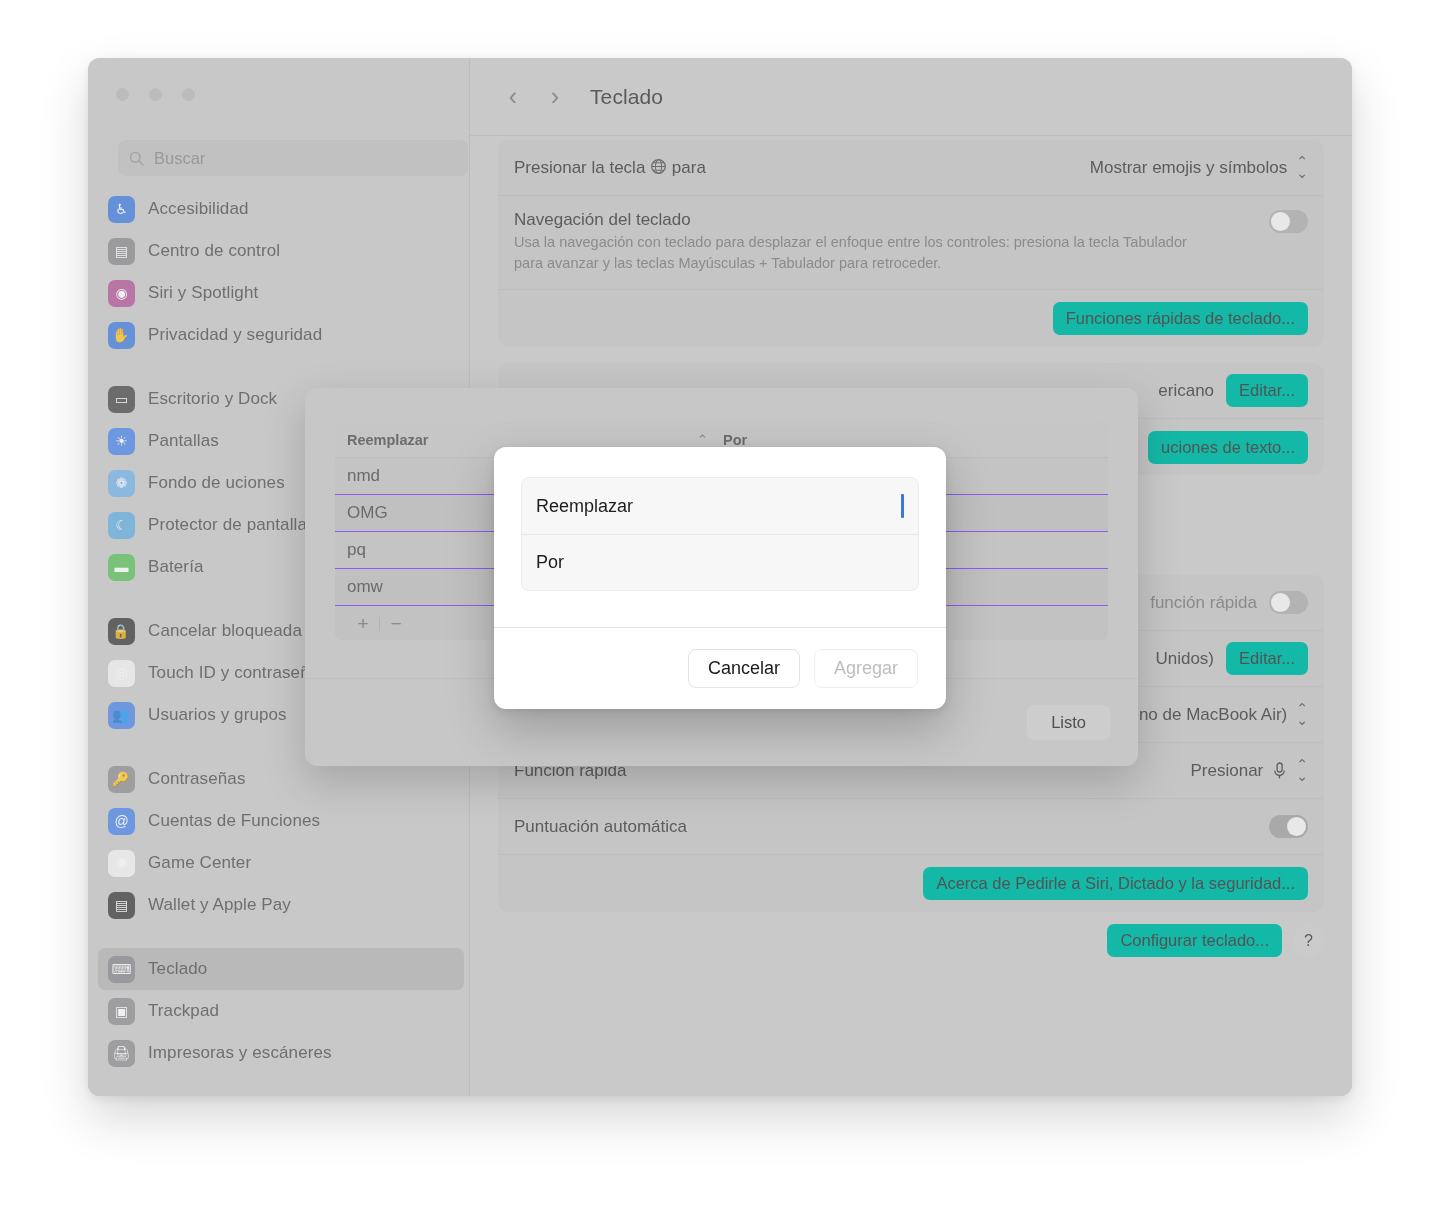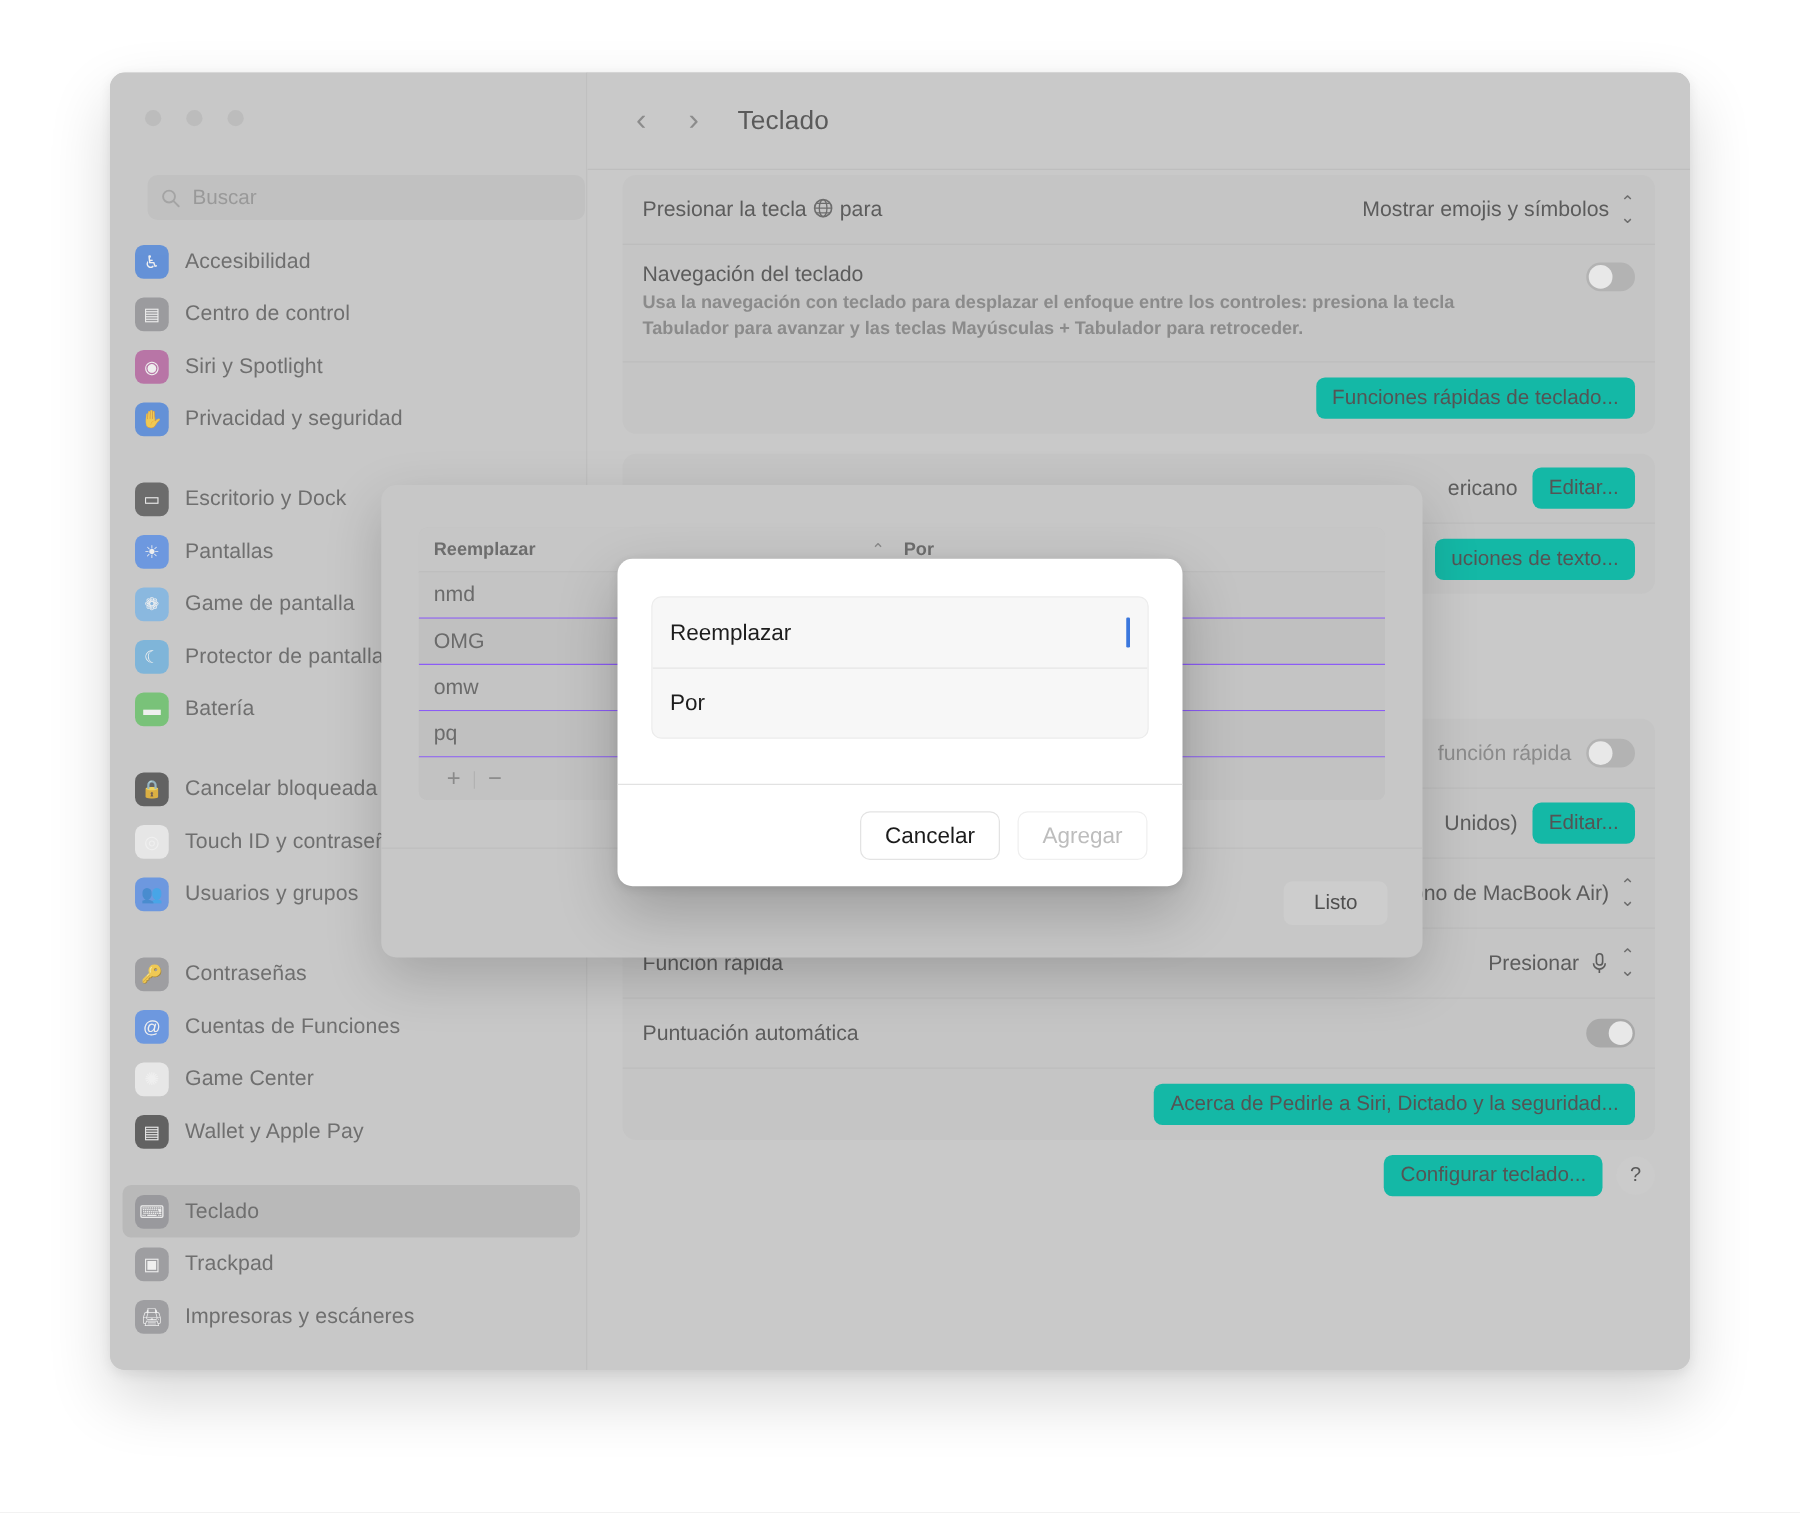--- a/index.html
+++ b/index.html
@@ -95,21 +95,21 @@
     margin-top: 4px;
     overflow: hidden;
   }
   .row {
     display: flex; align-items: center; justify-content: space-between;
     padding: 0 16px; min-height: 56px;
     border-bottom: 1px solid #bdbdbd;
   }
   .row:last-child { border-bottom: none; }
   .row-label { font-size: 17px; color: #5c5c5c; }
-  .row-label.sub { font-size: 14.5px; color: #8b8b8b; line-height: 1.42; margin-top: 2px; font-weight: bold; }
+  .row-label.sub { font-size: 14.5px; color: #8b8b8b; line-height: 1.42; margin-top: 2px; }
   .row-value {
     font-size: 17px; color: #5c5c5c;
     display: flex; align-items: center; gap: 9px;
   }
   .stepper { font-size: 14px; color: #6d6d6d; line-height: .8; display:flex; flex-direction:column; }
   .globe { display:inline-block; vertical-align: -2px; }
   .toggle {
     width: 39px; height: 23px; border-radius: 12px;
     background: #b3b3b3; position: relative; flex: 0 0 auto;
   }
@@ -275,21 +275,21 @@
           <div class="nav-item">
             <div class="nav-icon" style="background: rgb(74, 74, 74);">▭</div>
             <span class="nav-label">Escritorio y Dock</span>
           </div>
           <div class="nav-item">
             <div class="nav-icon" style="background: rgb(75, 134, 232);">☀</div>
             <span class="nav-label">Pantallas</span>
           </div>
           <div class="nav-item">
             <div class="nav-icon" style="background: rgb(115, 178, 232);">❁</div>
-            <span class="nav-label">Game de pantalla</span>
+            <span class="nav-label">Fondo de uciones</span>
           </div>
           <div class="nav-item">
             <div class="nav-icon" style="background: rgb(99, 174, 224);">☾</div>
             <span class="nav-label">Protector de pantalla</span>
           </div>
           <div class="nav-item">
             <div class="nav-icon" style="background: rgb(92, 193, 92);">▬</div>
             <span class="nav-label">Batería</span>
           </div>
           <div class="nav-gap"></div>
@@ -462,25 +462,25 @@
       <div id="sub-rows">
           <div class="sub-row">
             <div class="sub-col-a">nmd</div>
             <div></div>
           </div>
           <div class="sub-row">
             <div class="sub-col-a">OMG</div>
             <div></div>
           </div>
           <div class="sub-row">
+            <div class="sub-col-a">pq</div>
+            <div></div>
+          </div>
+          <div class="sub-row">
             <div class="sub-col-a">omw</div>
-            <div></div>
-          </div>
-          <div class="sub-row">
-            <div class="sub-col-a">pq</div>
             <div></div>
           </div>
         </div>
       <div class="sub-actions">
         <span>+</span>
         <div class="sub-sep"></div>
         <span>−</span>
       </div>
     </div>
     <div class="sheet-footer">

